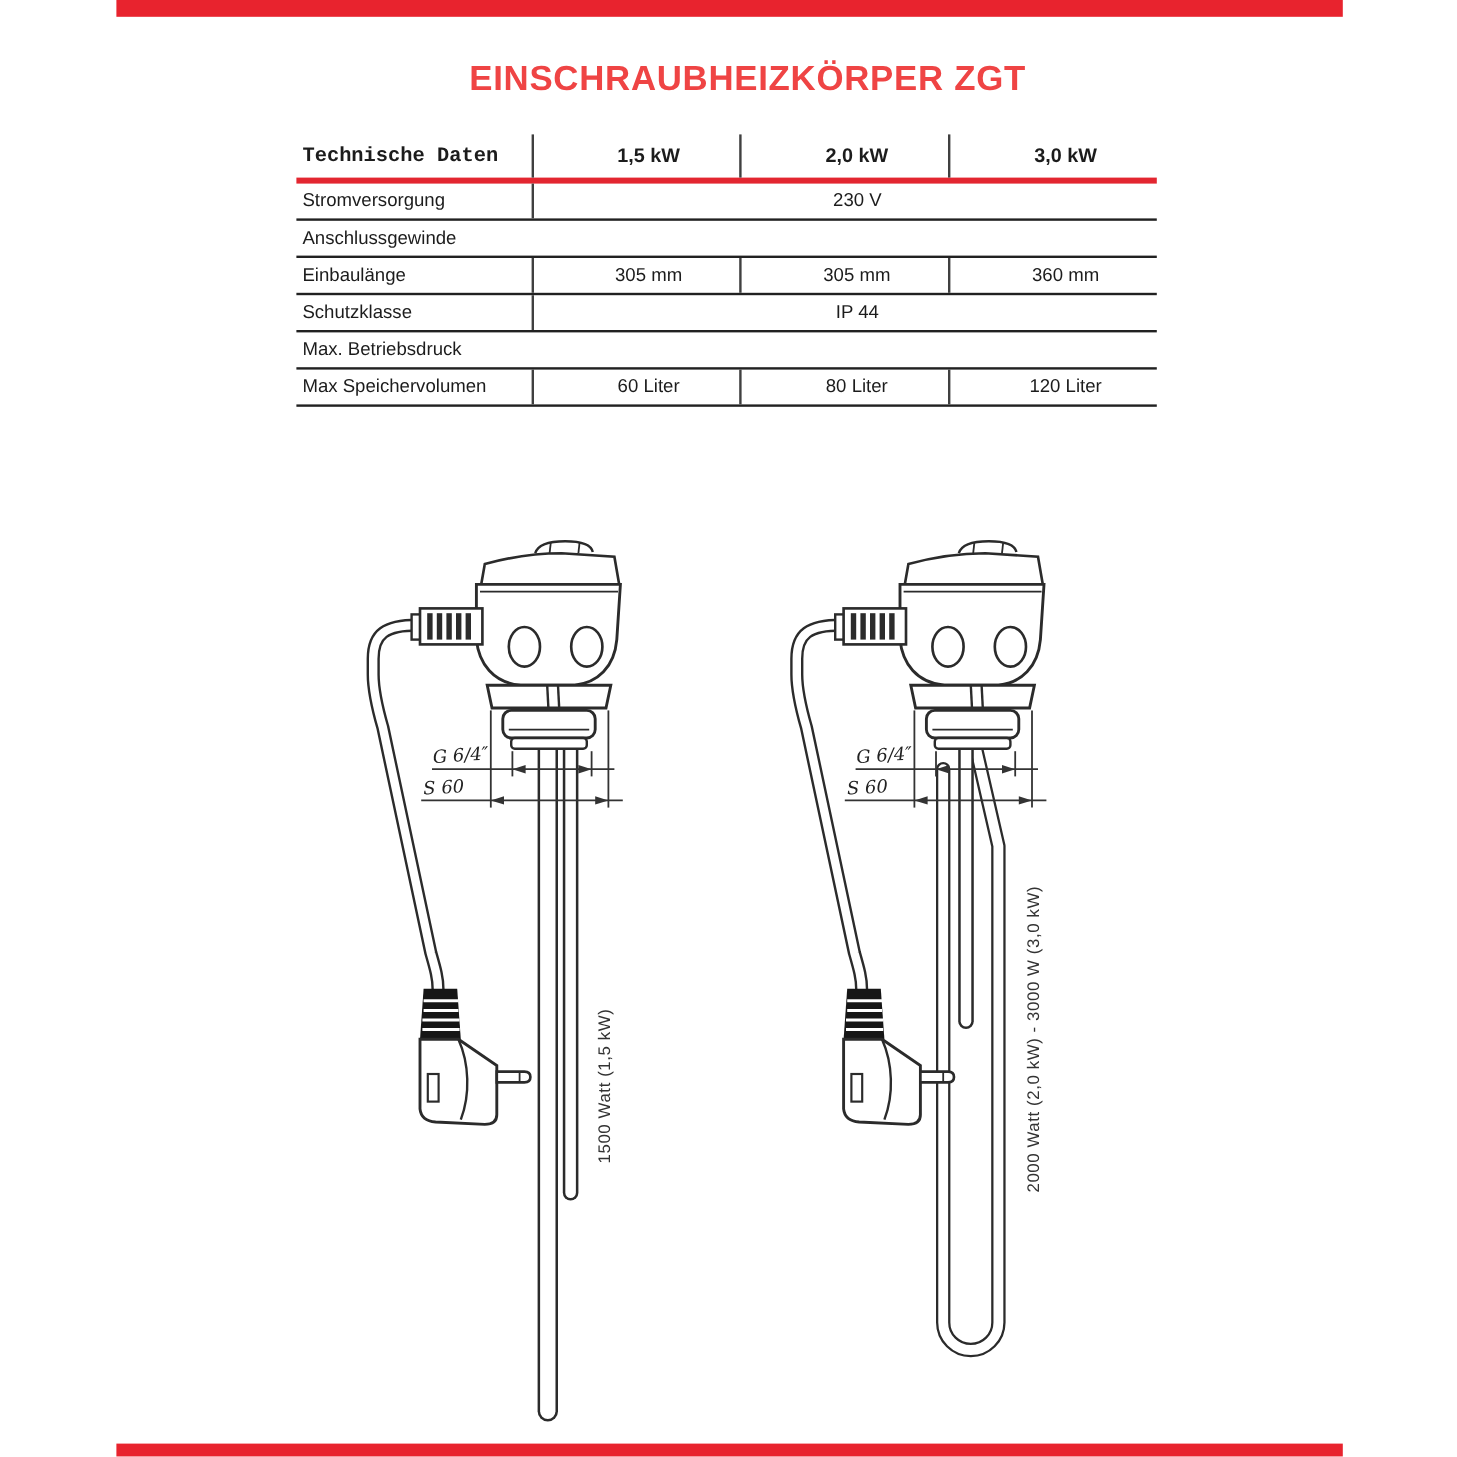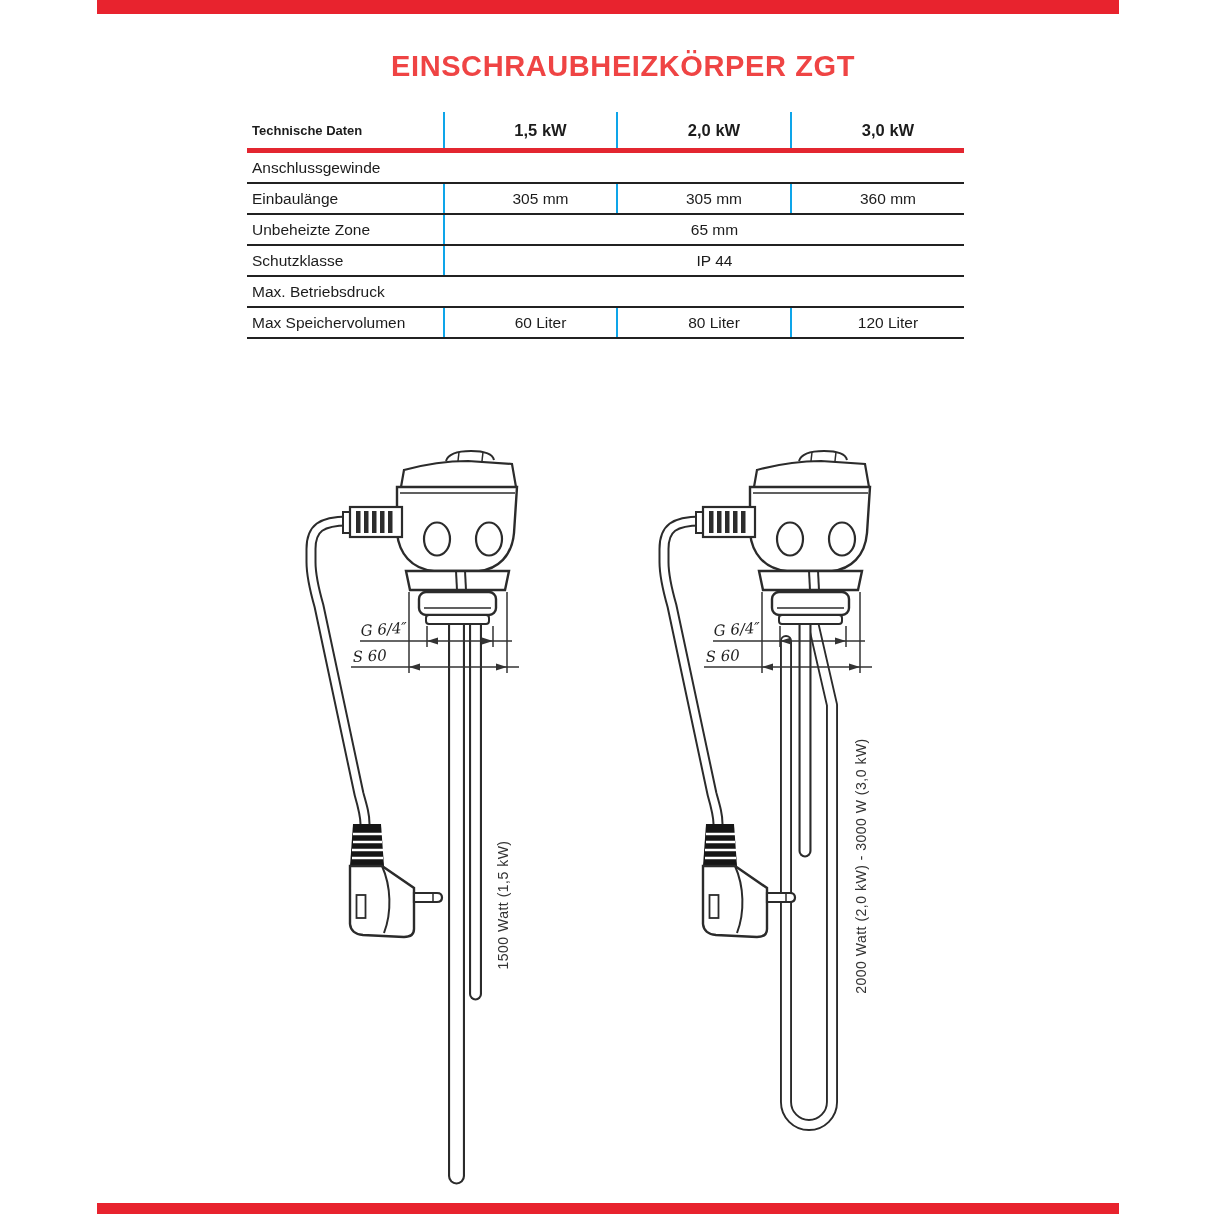--- a/index.html
+++ b/index.html
@@ -16,24 +16,24 @@
   }
   .spec-table{position:absolute;left:247px;top:112px;width:717px;}
   .t-row{
     display:grid;grid-template-columns:196px 173px 174px 174px;
     border-bottom:2px solid #212121;height:29px;
   }
   .t-row.header{border-bottom:none;height:36px;}
   .red-rule{height:5px;background:#e32630;}
   .td{display:flex;align-items:center;font-size:15.5px;white-space:nowrap;}
   .td.label{padding-left:5px;}
-  .td.val{justify-content:center;border-left:2px solid #0ea5e9;padding-left:20px;}
+  .td.val{justify-content:center;border-left:2px solid #404040;padding-left:20px;}
   .td.span3{grid-column:2/5;}
   .t-row.header .td{font-weight:bold;}
-  .t-row.header .td.label{font-size:13px;}
+  .t-row.header .td.label{font-size:17px;font-family:Liberation Mono, monospace;}
   .t-row.header .td.val{font-size:16.5px;}
   svg.drawings{position:absolute;left:0;top:0;}
   .ln{stroke:#2b2b2b;fill:none;}
   .fw{fill:#ffffff;stroke:#2b2b2b;}
   .dim{stroke:#333;stroke-width:1.5;fill:none;}
   .dimlabel{
     font-family:"DejaVu Serif",serif;font-style:italic;font-size:15px;fill:#222;
   }
   .wattlabel{
     font-family:"Liberation Sans",sans-serif;font-size:14px;fill:#333;letter-spacing:.5px;
@@ -51,31 +51,31 @@
   <div class="spec-table">
     <div class="t-row header">
       <div class="td label">Technische Daten</div>
       <div class="td val">1,5 kW</div>
       <div class="td val">2,0 kW</div>
       <div class="td val">3,0 kW</div>
     </div>
     <div class="red-rule"></div>
 
     <div class="t-row">
+      <div class="td label">Stromversorgung</div>
+      <div class="td val span3">230 V</div>
+    </div>
+    <div class="t-row">
       <div class="td label">Anschlussgewinde</div>
     </div>
     <div class="t-row">
       <div class="td label">Einbaulänge</div>
       <div class="td val">305 mm</div>
       <div class="td val">305 mm</div>
       <div class="td val">360 mm</div>
-    </div>
-    <div class="t-row">
-      <div class="td label">Unbeheizte Zone</div>
-      <div class="td val span3">65 mm</div>
     </div>
     <div class="t-row">
       <div class="td label">Schutzklasse</div>
       <div class="td val span3">IP 44</div>
     </div>
     <div class="t-row">
       <div class="td label">Max. Betriebsdruck</div>
     </div>
     <div class="t-row">
       <div class="td label">Max Speichervolumen</div>

